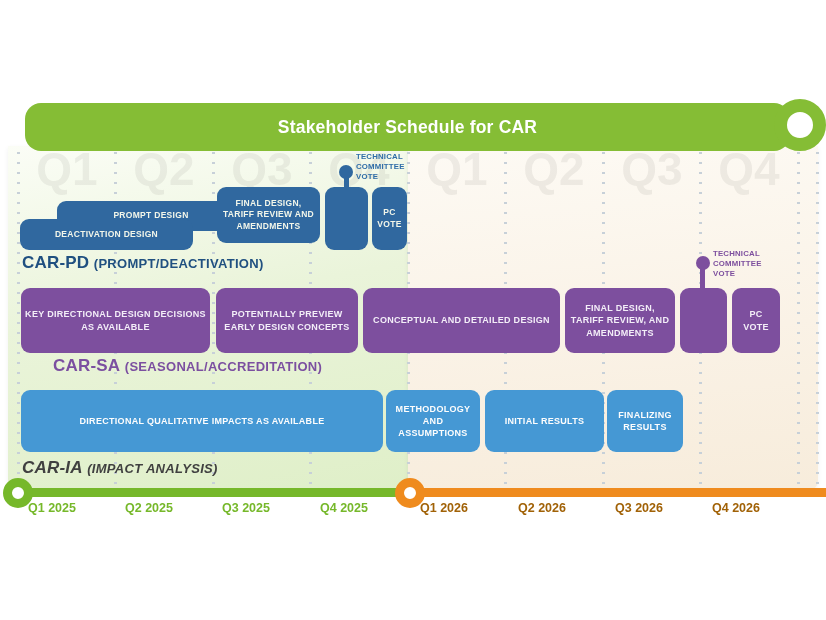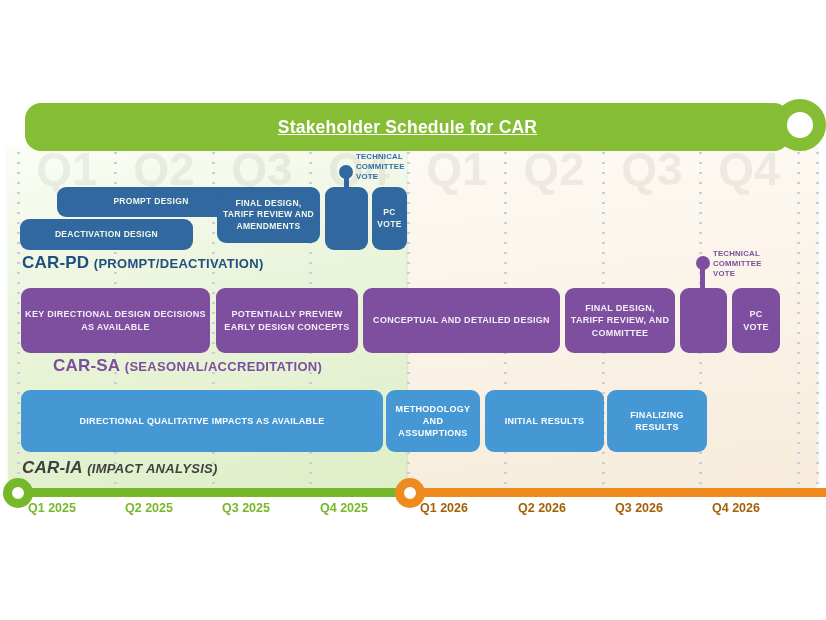--- a/index.html
+++ b/index.html
@@ -7,21 +7,21 @@
     width:826px;height:620px;background:#ffffff;position:relative;overflow:hidden;
     font-family:"Liberation Sans","DejaVu Sans",sans-serif;
     -webkit-font-smoothing:antialiased;
   }
   .abs{position:absolute;}
   
   .header-bar{
     left:25px;top:103px;width:765px;height:48px;background:#85bd35;border-radius:16px;
     display:flex;align-items:center;justify-content:center;z-index:6;
   }
-  .header-title{color:#ffffff;font-size:17.5px;font-weight:bold;letter-spacing:.2px;text-decoration:underline;}
+  .header-title{color:#ffffff;font-size:17.5px;font-weight:bold;letter-spacing:.2px;}
   .header-ring{
     left:774px;top:99px;width:26px;height:26px;border:13px solid #85bd35;border-radius:50%;
     background:#ffffff;z-index:7;
   }
   
   .panel-left{
     left:8px;top:146px;width:400px;height:345px;
     background:linear-gradient(170deg,#fbfdf6 0%,#eaf4da 45%,#dfefc8 100%);
     border-radius:0 0 0 10px;box-shadow:0 2px 5px rgba(0,0,0,.06);
   }
@@ -97,51 +97,51 @@
 <div class="abs dots" style="left:602px;"></div>
 <div class="abs dots" style="left:699px;"></div>
 <div class="abs dots" style="left:797px;"></div>
 <div class="abs dots" style="left:816px;"></div>
 
 <div class="abs header-bar">
   <span class="header-title">Stakeholder Schedule for CAR</span>
 </div>
 <div class="abs header-ring"></div>
 
-<div class="abs box pd" style="left:57px;top:187px;width:188px;height:30px;">PROMPT DESIGN</div>
+<div class="abs box pd" style="left:57px;top:201px;width:188px;height:30px;">PROMPT DESIGN</div>
 <div class="abs box pd" style="left:20px;top:219px;width:173px;height:31px;">DEACTIVATION DESIGN</div>
 <div class="abs box pd" style="left:217px;top:187px;width:103px;height:56px;">FINAL DESIGN, TARIFF REVIEW AND AMENDMENTS</div>
 <div class="abs box pd" style="left:325px;top:187px;width:43px;height:63px;"></div>
 <div class="abs box pd" style="left:372px;top:187px;width:35px;height:63px;">PC VOTE</div>
 <div class="abs marker-stem c-pd" style="left:344px;top:174px;height:15px;"></div>
 <div class="abs marker-circle c-pd" style="left:339px;top:165px;"></div>
 <div class="abs marker-label t-pd" style="left:356px;top:152px;width:56px;">TECHNICAL COMMITTEE VOTE</div>
 <div class="abs lane-label lbl-pd" style="left:22px;top:253px;">
   <span class="lane-name">CAR-PD</span>
   <span class="lane-sub">(PROMPT/DEACTIVATION)</span>
 </div>
 
 <div class="abs box sa" style="left:21px;top:288px;width:189px;height:65px;">KEY DIRECTIONAL DESIGN DECISIONS AS AVAILABLE</div>
 <div class="abs box sa" style="left:216px;top:288px;width:142px;height:65px;">POTENTIALLY PREVIEW EARLY DESIGN CONCEPTS</div>
 <div class="abs box sa" style="left:363px;top:288px;width:197px;height:65px;">CONCEPTUAL AND DETAILED DESIGN</div>
-<div class="abs box sa" style="left:565px;top:288px;width:110px;height:65px;">FINAL DESIGN, TARIFF REVIEW, AND COMMITTEE</div>
+<div class="abs box sa" style="left:565px;top:288px;width:110px;height:65px;">FINAL DESIGN, TARIFF REVIEW, AND AMENDMENTS</div>
 <div class="abs box sa" style="left:680px;top:288px;width:47px;height:65px;"></div>
 <div class="abs box sa" style="left:732px;top:288px;width:48px;height:65px;">PC VOTE</div>
 <div class="abs marker-stem c-sa" style="left:700px;top:266px;height:24px;"></div>
 <div class="abs marker-circle c-sa" style="left:696px;top:256px;"></div>
 <div class="abs marker-label t-sa" style="left:713px;top:249px;width:60px;">TECHNICAL COMMITTEE VOTE</div>
 <div class="abs lane-label lbl-sa" style="left:22px;top:356px;">
   <span class="lane-name">CAR-SA</span>
   <span class="lane-sub">(SEASONAL/ACCREDITATION)</span>
 </div>
 
 <div class="abs box ia" style="left:21px;top:390px;width:362px;height:62px;">DIRECTIONAL QUALITATIVE IMPACTS AS AVAILABLE</div>
 <div class="abs box ia" style="left:386px;top:390px;width:94px;height:62px;">METHODOLOGY AND ASSUMPTIONS</div>
 <div class="abs box ia" style="left:485px;top:390px;width:119px;height:62px;">INITIAL RESULTS</div>
-<div class="abs box ia" style="left:607px;top:390px;width:100px;height:62px;">FINALIZING RESULTS</div>
+<div class="abs box ia" style="left:607px;top:390px;width:76px;height:62px;">FINALIZING RESULTS</div>
 <div class="abs lane-label lbl-ia" style="left:22px;top:458px;">
   <span class="lane-name">CAR-IA</span>
   <span class="lane-sub">(IMPACT ANALYSIS)</span>
 </div>
 
 <div class="abs tl-green"></div>
 <div class="abs tl-orange"></div>
 <div class="abs tl-node green"></div>
 <div class="abs tl-node orange"></div>
 

